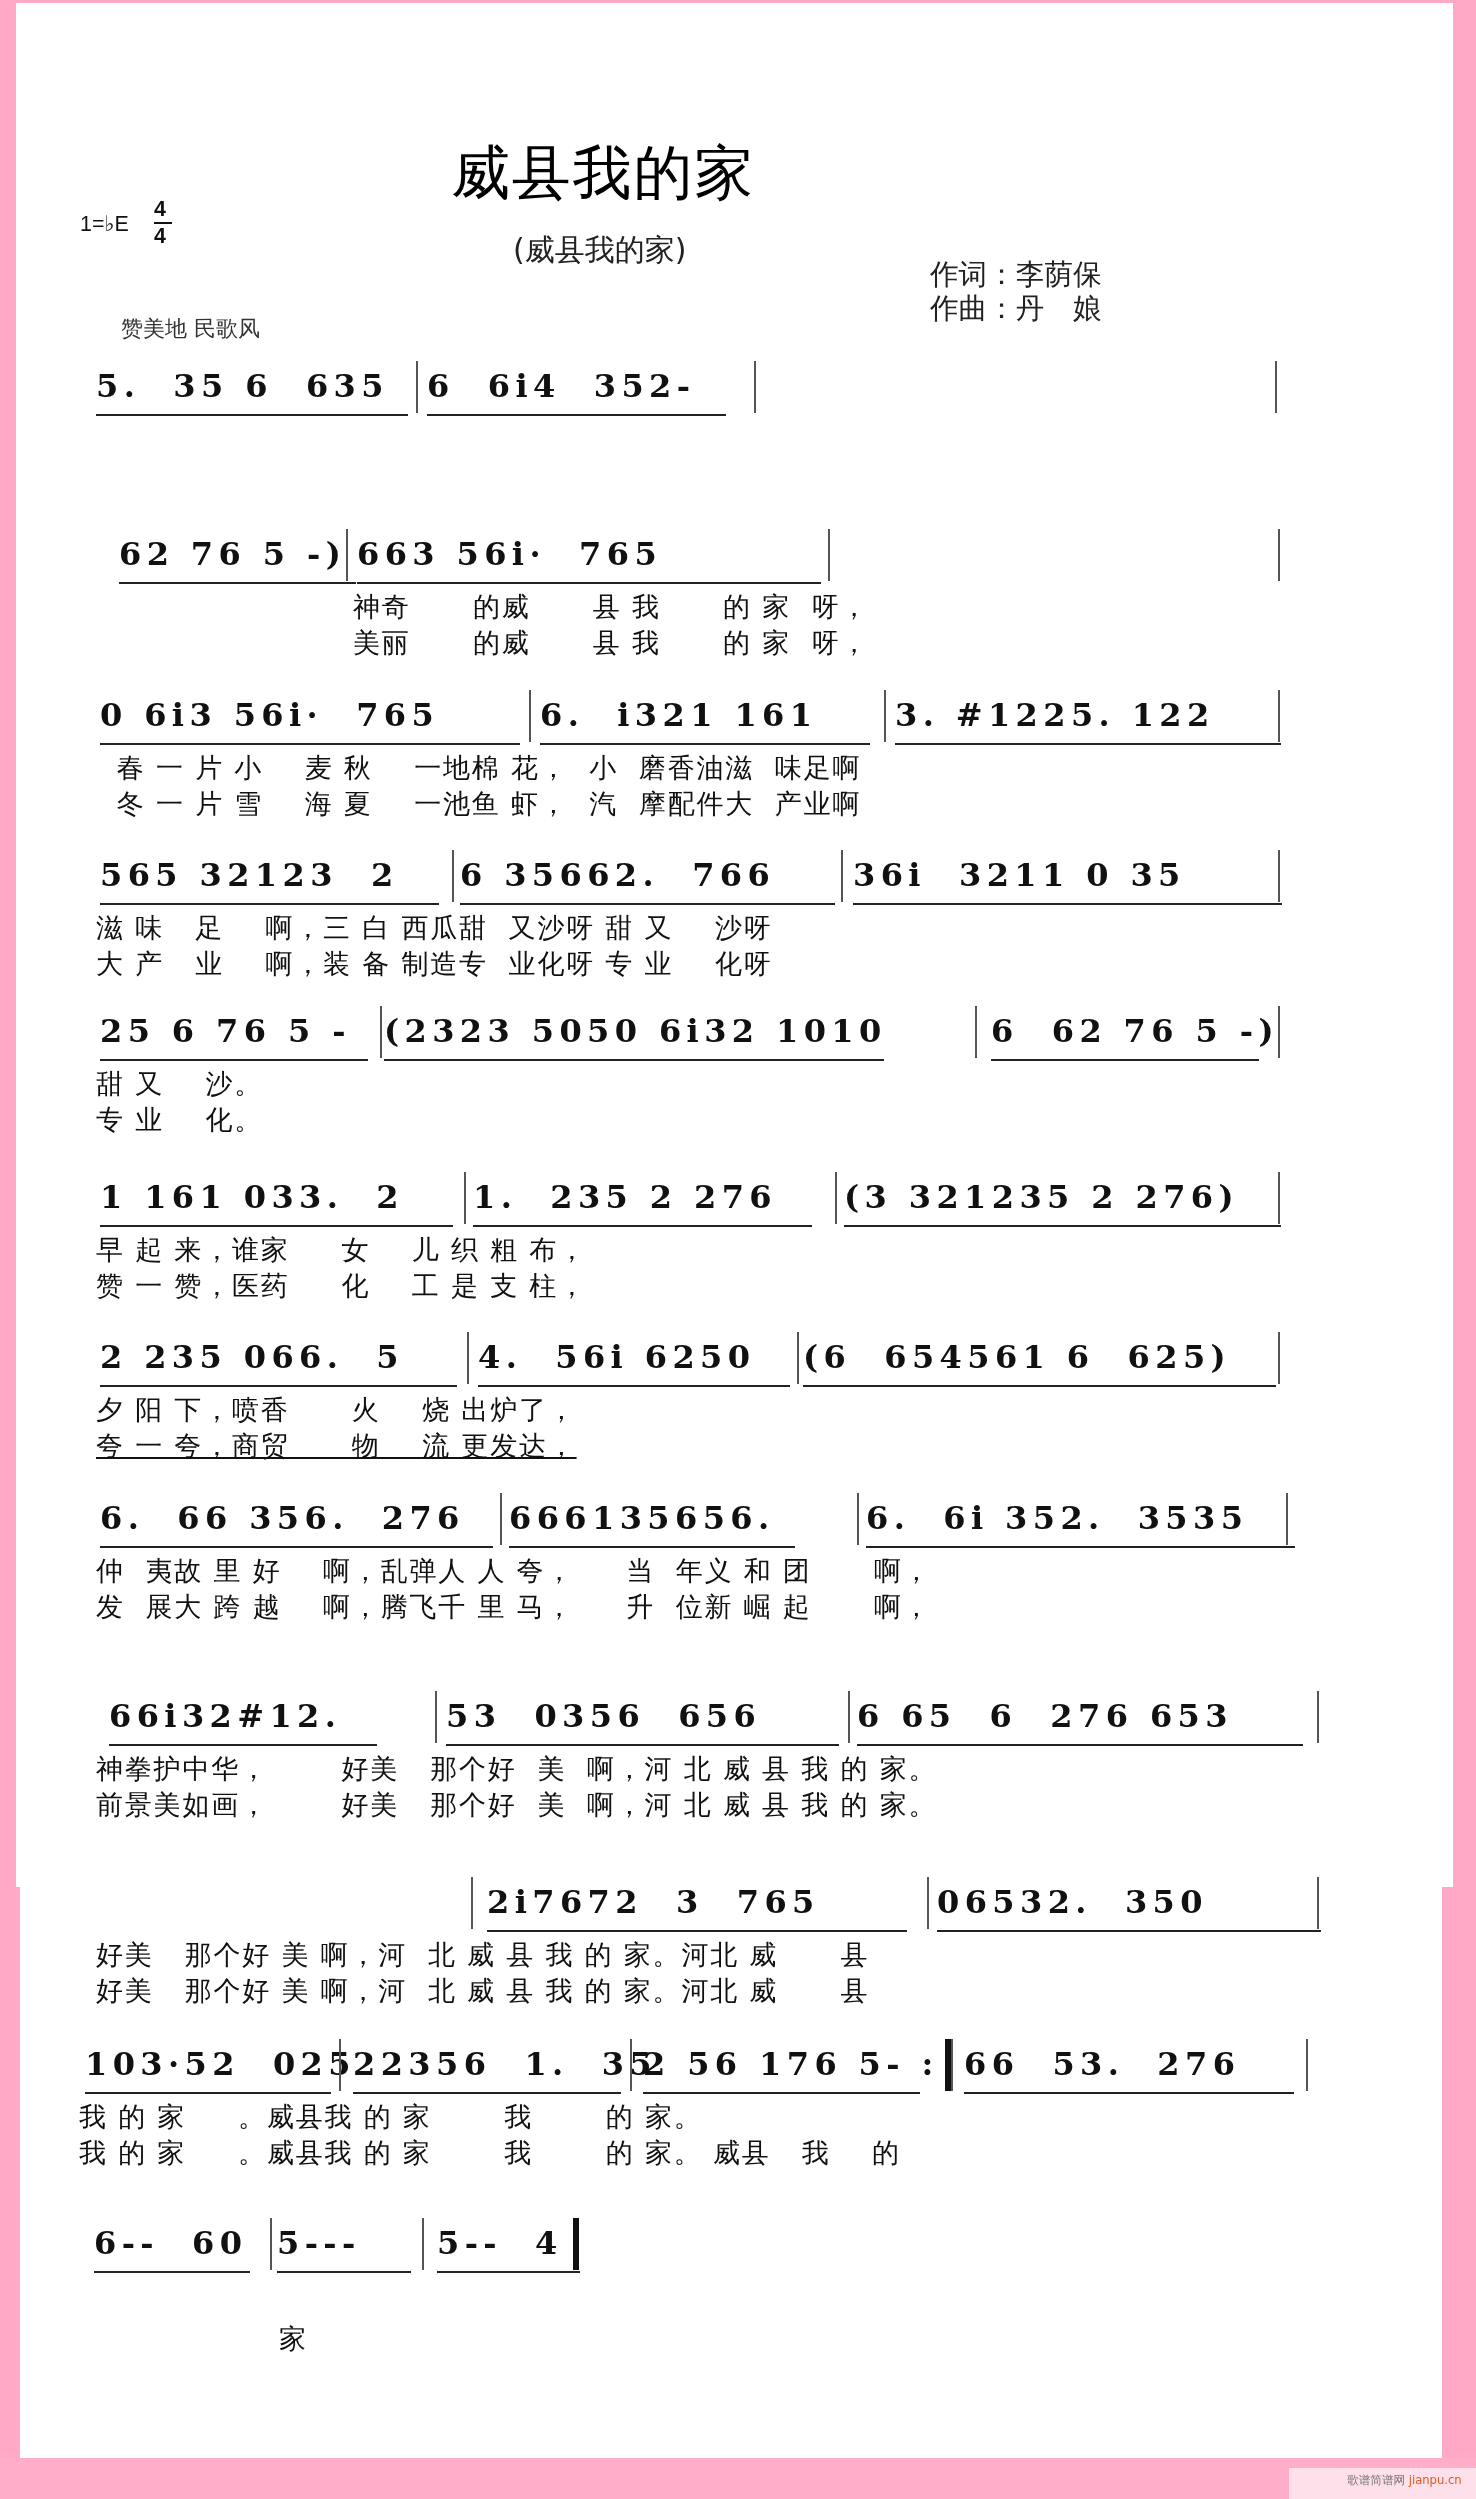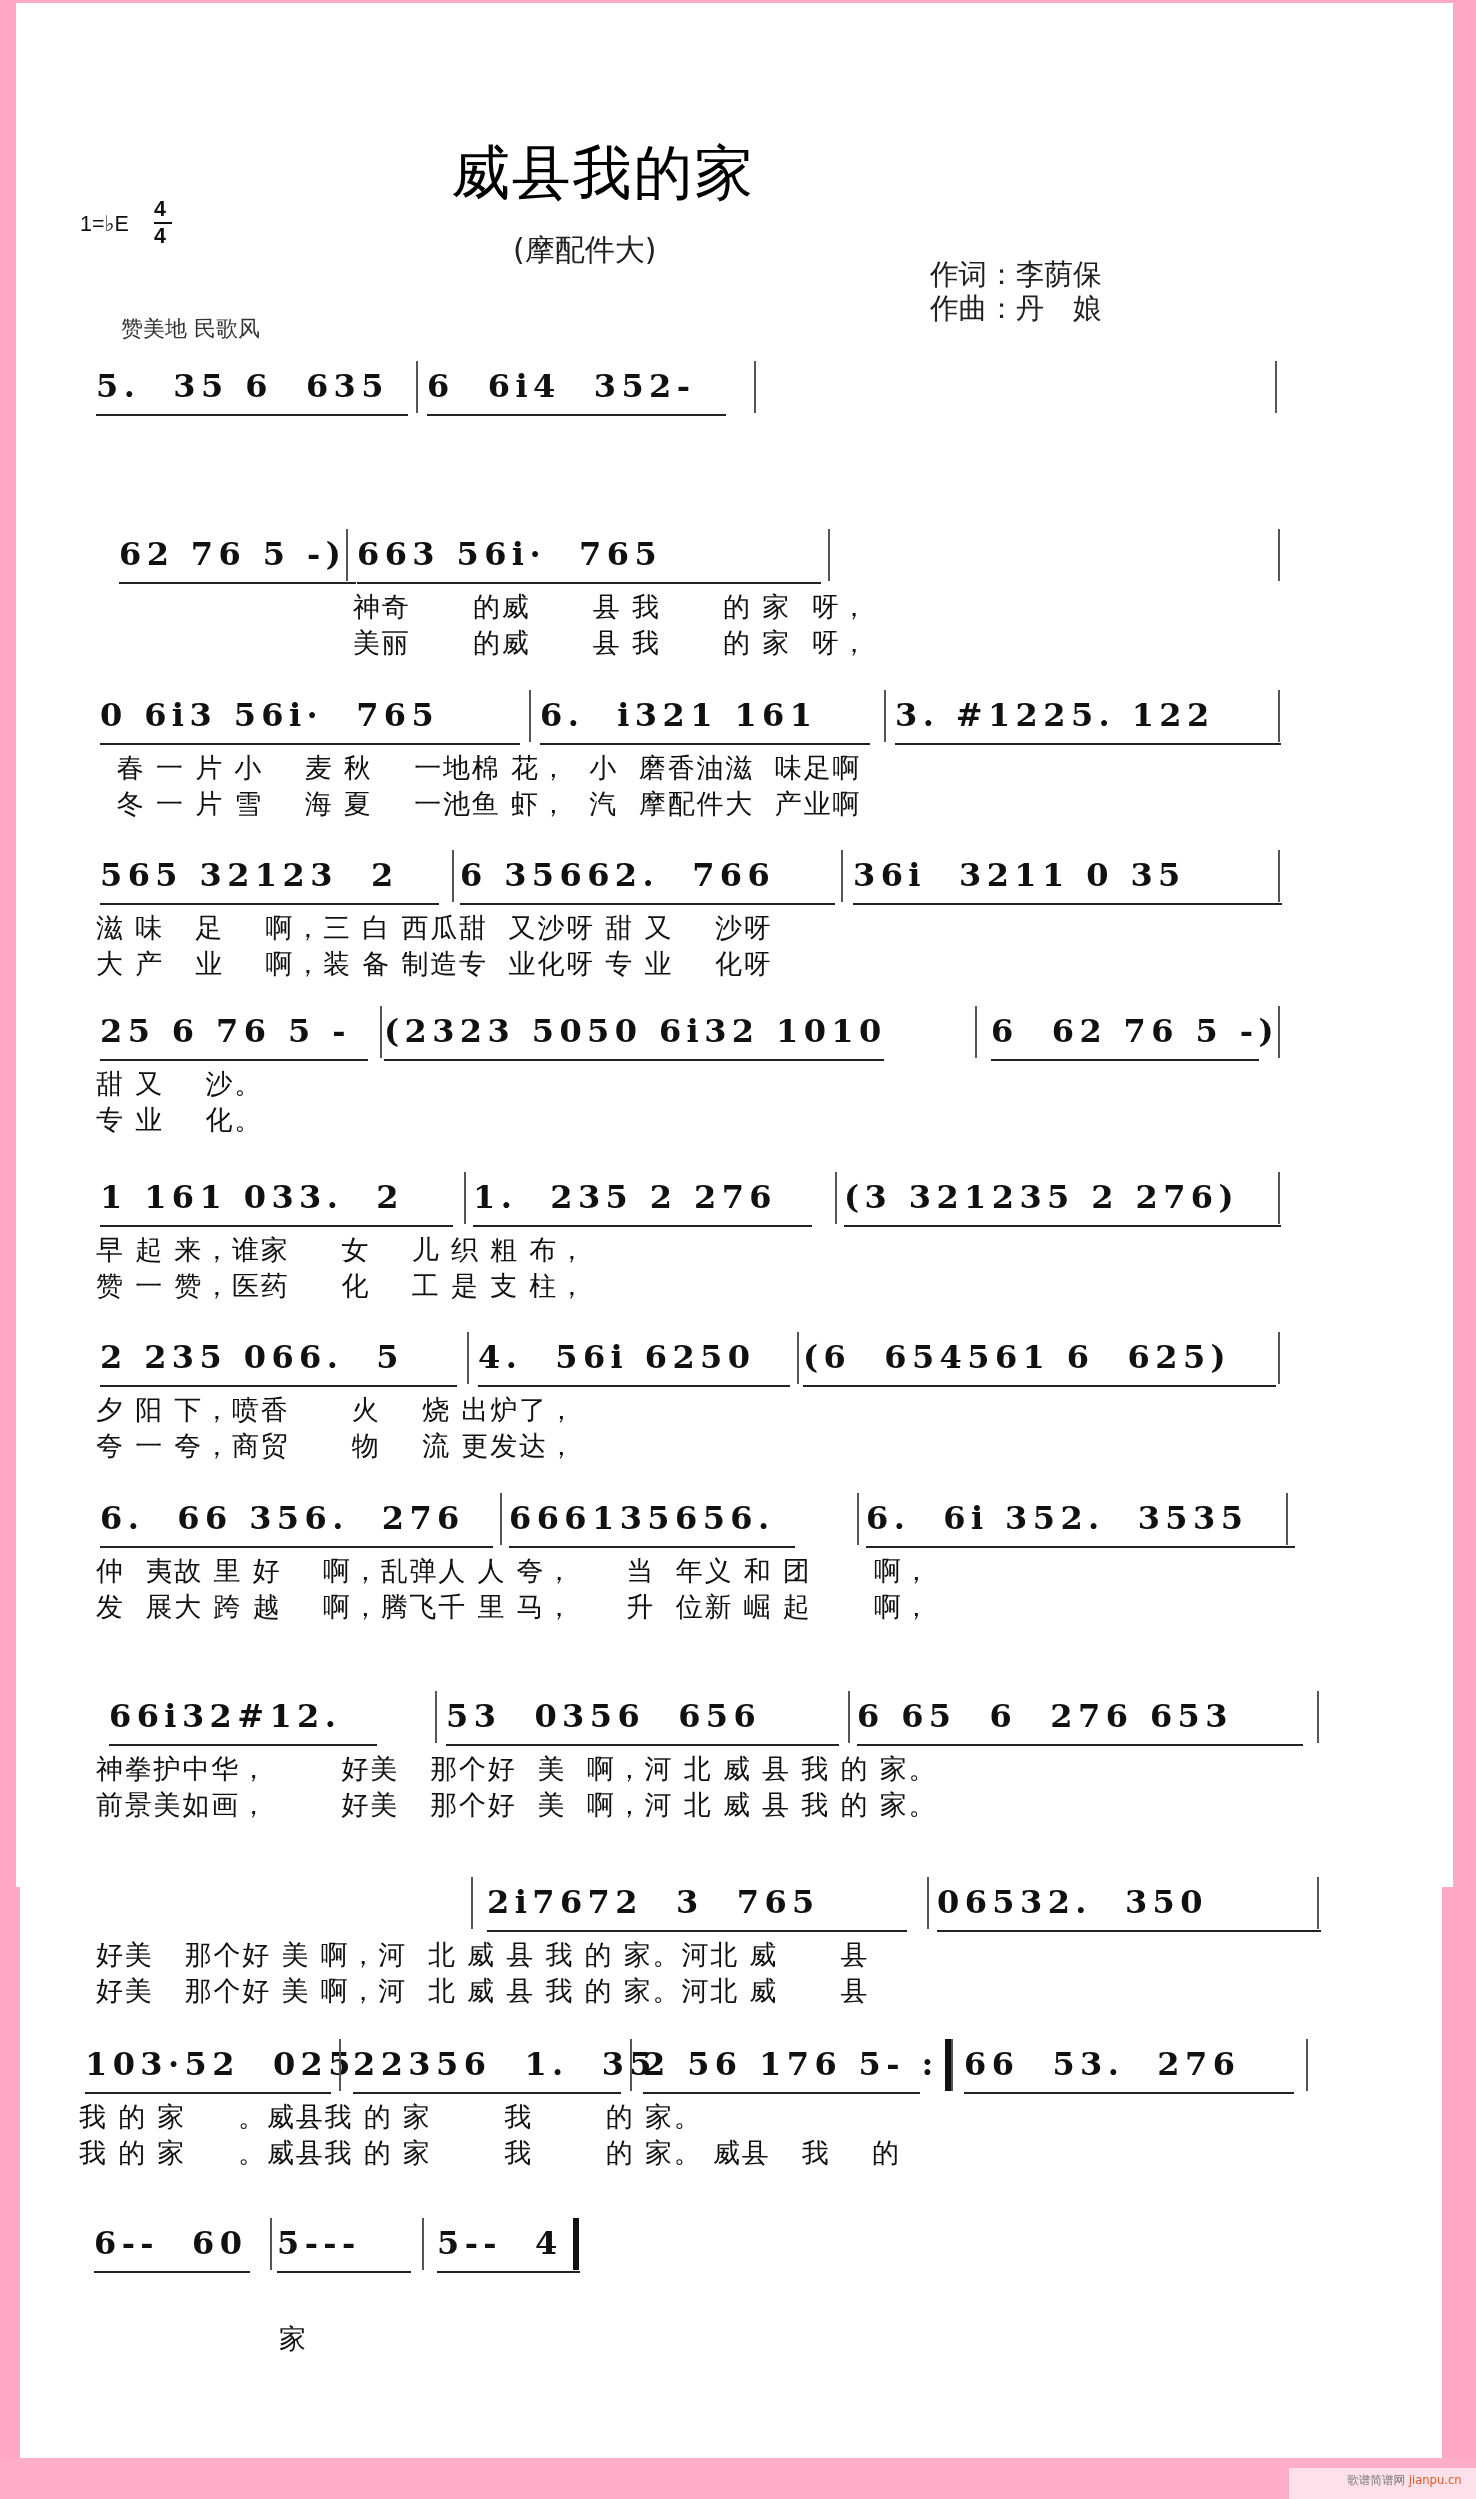--- a/index.html
+++ b/index.html
@@ -87,21 +87,21 @@
 <div class="paper-top"></div>
 <div class="paper-bottom"></div>
 <div class="footer-band"></div>
 <div class="watermark-box">
   <span class="watermark">
     <span>歌谱简谱网</span><span class="site">jianpu.cn</span>
   </span>
 </div>
 
 <div class="title">威县我的家</div>
-<div class="subtitle">(摩配件大)</div>
+<div class="subtitle">(威县我的家)</div>
 <div class="key">1=♭E</div>
 <div class="timesig">
   <span>4</span>
   <span class="bar"></span>
   <span>4</span>
 </div>
 <div class="credits">
   <div>作词：李荫保</div>
   <div>作曲：丹　娘</div>
 </div>
@@ -179,21 +179,21 @@
     <div class="sys" style="top: 1337px;">
       <div class="notes">
         <div class="measure" style="left: 100px; width: 357px;">2 235 066.  5</div>
         <div class="measure" style="left: 478px; width: 312px;">4.  56i 6250</div>
         <div class="measure" style="left: 803px; width: 473px;">(6  654561 6  625)</div>
         <div class="barline" style="left: 467px;"></div>
         <div class="barline" style="left: 797px;"></div>
         <div class="barline" style="left: 1278px;"></div>
       </div>
       <div class="lyric" style="top: 55px; left: 96px;">夕 阳 下，喷香      火    烧 出炉了，</div>
-      <div class="lyric" style="top: 91px; left: 96px;">夸 一 夸，商贸      物    流 更发达，</div>
+      <div class="lyric" style="top: 91px; left: 96px; text-decoration: underline;">夸 一 夸，商贸      物    流 更发达，</div>
     </div>
     <div class="sys" style="top: 1498px;">
       <div class="notes">
         <div class="measure" style="left: 100px; width: 393px;">6.  66 356.  276</div>
         <div class="measure" style="left: 509px; width: 286px;">666135656.</div>
         <div class="measure" style="left: 866px; width: 429px;">6.  6i 352.  3535</div>
         <div class="barline" style="left: 500px;"></div>
         <div class="barline" style="left: 857px;"></div>
         <div class="barline" style="left: 1286px;"></div>
       </div>

